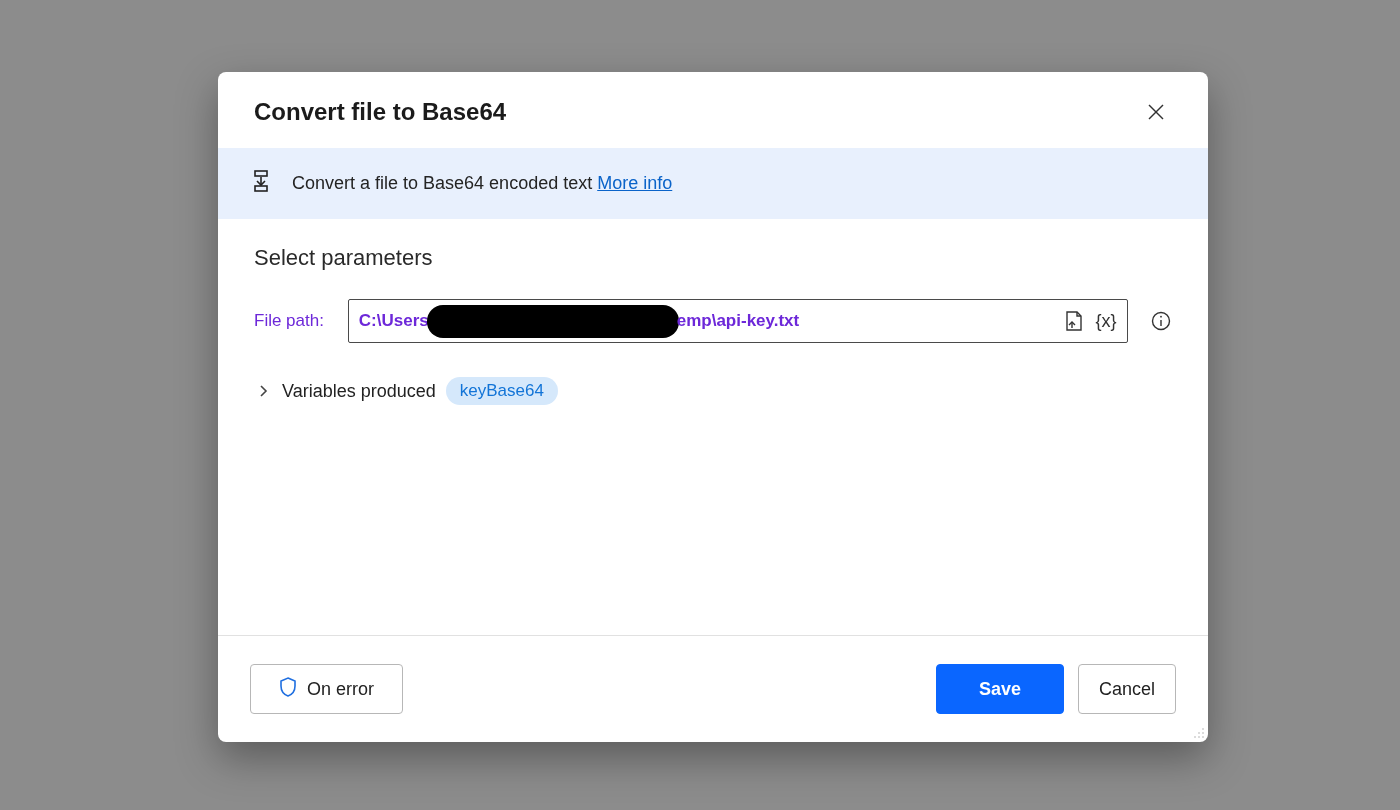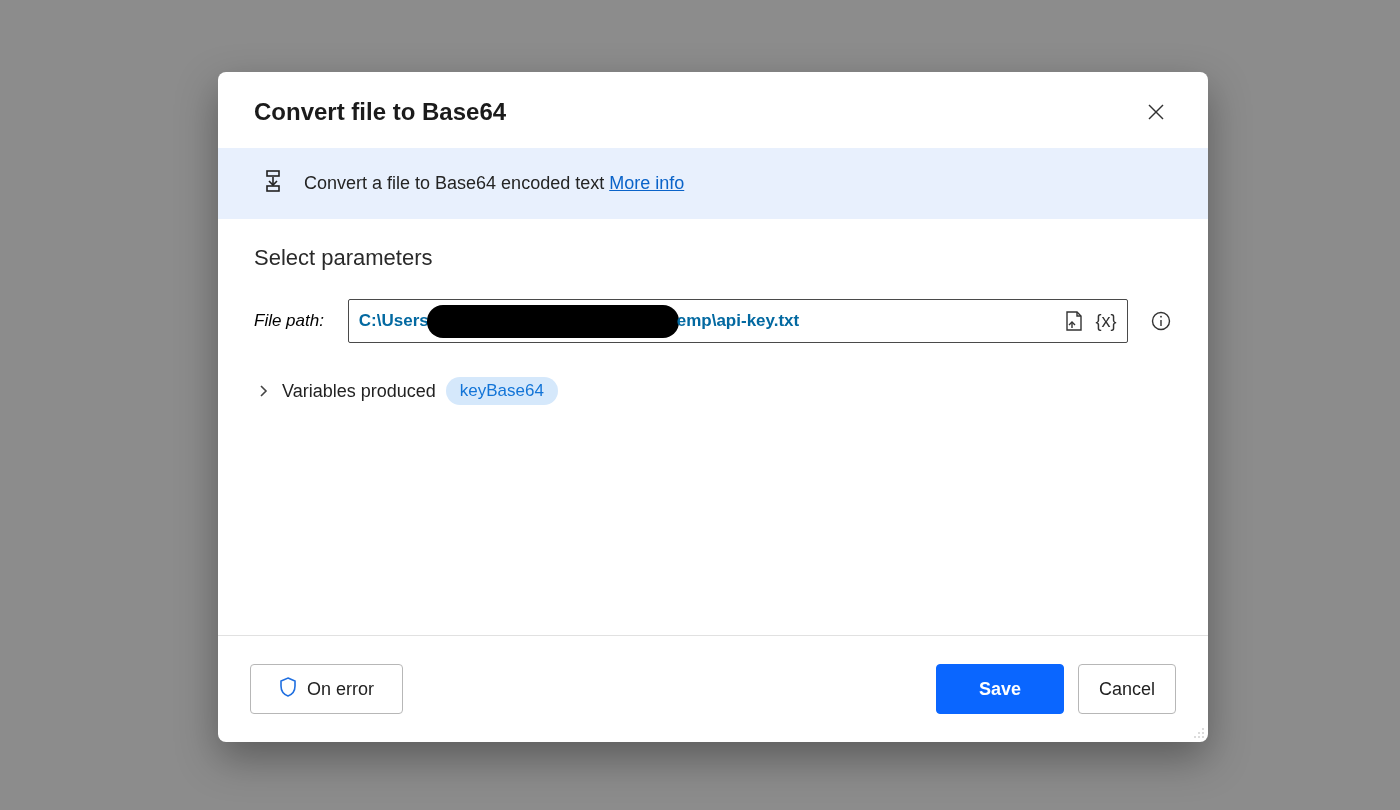--- a/index.html
+++ b/index.html
@@ -38,21 +38,21 @@
       width: 32px;
       height: 32px;
       display: flex;
       align-items: center;
       justify-content: center;
       cursor: pointer;
       color: #323232;
     }
     .info-banner {
       background: #e8f0fd;
-      padding: 22px 46px;
+      padding: 22px 34px;
       display: flex;
       align-items: center;
       gap: 22px;
       font-size: 18px;
       color: #242424;
     }
     .banner-link {
       color: #0a63c9;
       text-decoration: underline;
       cursor: pointer;
@@ -67,40 +67,39 @@
       color: #2a2a2a;
       margin-bottom: 28px;
     }
     .field-row {
       display: flex;
       align-items: center;
       gap: 16px;
     }
     .field-label {
       font-size: 17px;
-      color: #000000;
+      color: #6d28d9;
       width: 78px;
-      font-style: italic;
     }
     .field-input-wrap {
       display: flex;
       align-items: center;
       border: 1px solid #4a4a4a;
       border-radius: 2px;
       height: 44px;
       width: 782px;
       padding: 0 8px 0 10px;
       gap: 6px;
     }
     .field-input {
       flex: 1;
       display: flex;
       align-items: center;
       font-size: 17px;
-      color: #0369a1;
+      color: #6d28d9;
       font-weight: 600;
       position: relative;
       height: 100%;
       overflow: hidden;
     }
     .input-left { white-space: nowrap; }
     .input-right { white-space: nowrap; text-align: right; }
     .redaction {
       display: inline-block;
       width: 252px;

